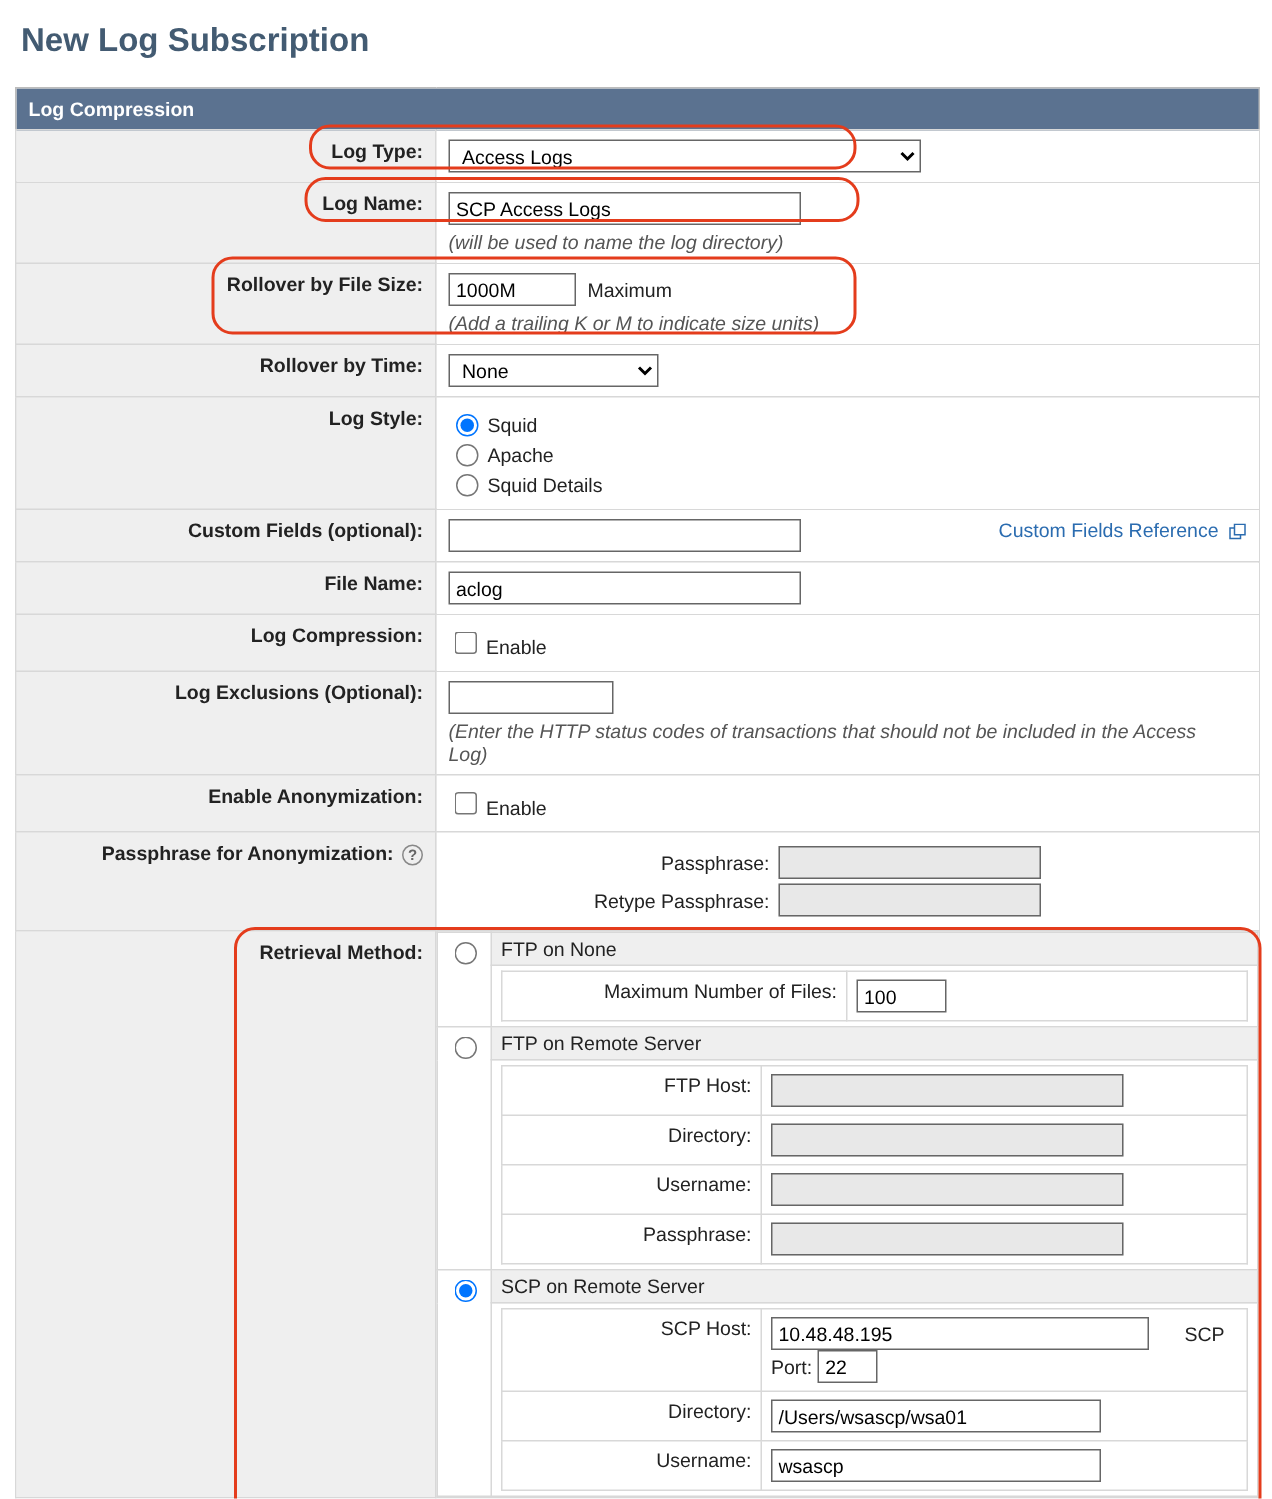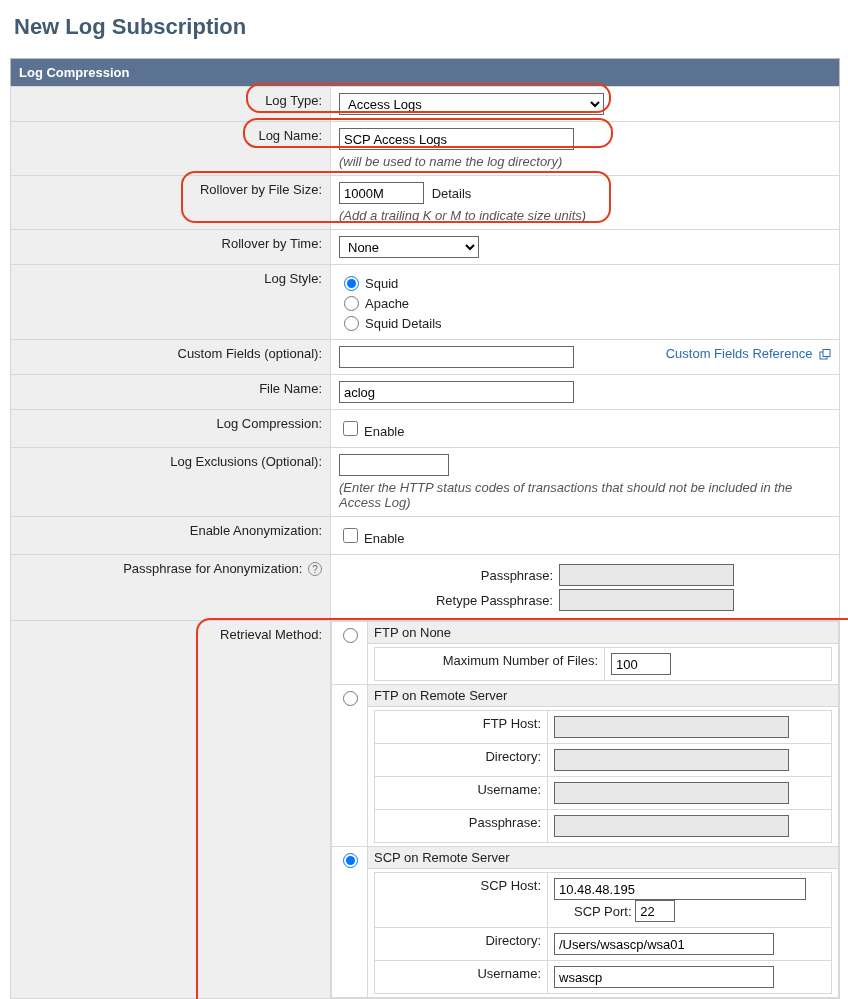--- a/index.html
+++ b/index.html
@@ -26,23 +26,24 @@
     background: #5b7290;
     color: #fff;
     font-weight: bold;
     padding: 6px 8px;
     font-size: 13px;
   }
   td.label {
     background: #efefef;
     text-align: right;
     vertical-align: top;
-    width: 320px;
+    width: 280px;
     padding: 6px 8px;
     border: 1px solid #d8d8d8;
+    font-weight: bold;
   }
   td.value {
     background: #fff;
     padding: 6px 8px;
     border: 1px solid #d8d8d8;
     position: relative;
   }
   select, input[type="text"] {
     font-family: inherit;
     font-size: 13px;
@@ -112,41 +113,41 @@
 
 <table class="form">
   <tbody>
       <tr>
         <td class="section-header" colspan="2">Log Compression</td>
       </tr>
 
   <tr style="position:relative;">
     <td class="label">Log Type:</td>
     <td class="value">
-      <select style="width:265px;">
+      <select style="width:315px;">
         <option>Access Logs</option>
       </select>
       <div class="highlight" style="left:-85px; top:-4px; width:365px; height:30px;"></div>
     </td>
   </tr>
 
   <tr>
     <td class="label">Log Name:</td>
     <td class="value">
       <input type="text" style="width: 235px;" value="SCP Access Logs">
       <div class="highlight" style="left:-88px; top:-4px; width:370px; height:30px;"></div>
       <div class="hint">(will be used to name the log directory)</div>
     </td>
   </tr>
 
   <tr>
     <td class="label">Rollover by File Size:</td>
     <td class="value">
       <input type="text" style="width: 85px;" value="1000M">
-      <span class="inline-label">Details</span>
+      <span class="inline-label">Maximum</span>
       <div class="highlight" style="left:-150px; top:-5px; width:430px; height:52px;"></div>
       <div class="hint">(Add a trailing K or M to indicate size units)</div>
     </td>
   </tr>
 
   <tr>
     <td class="label">Rollover by Time:</td>
     <td class="value">
       <select style="width:140px;">
         <option>None</option>

